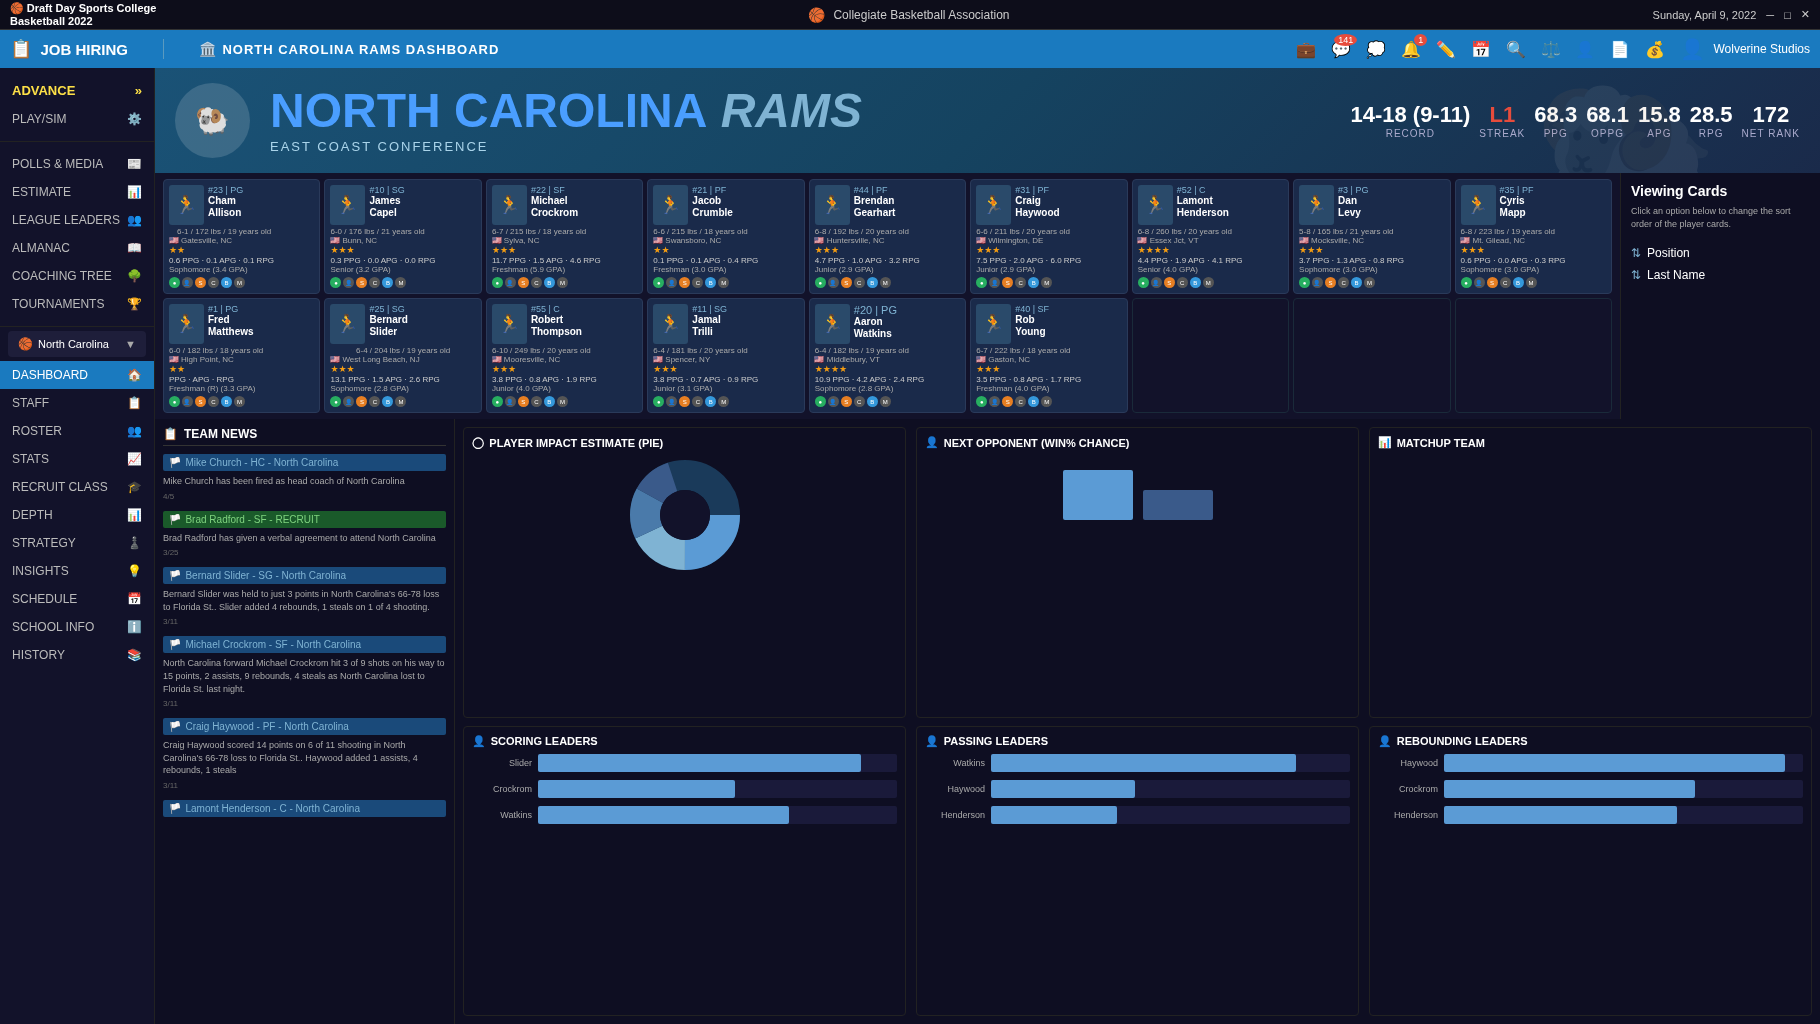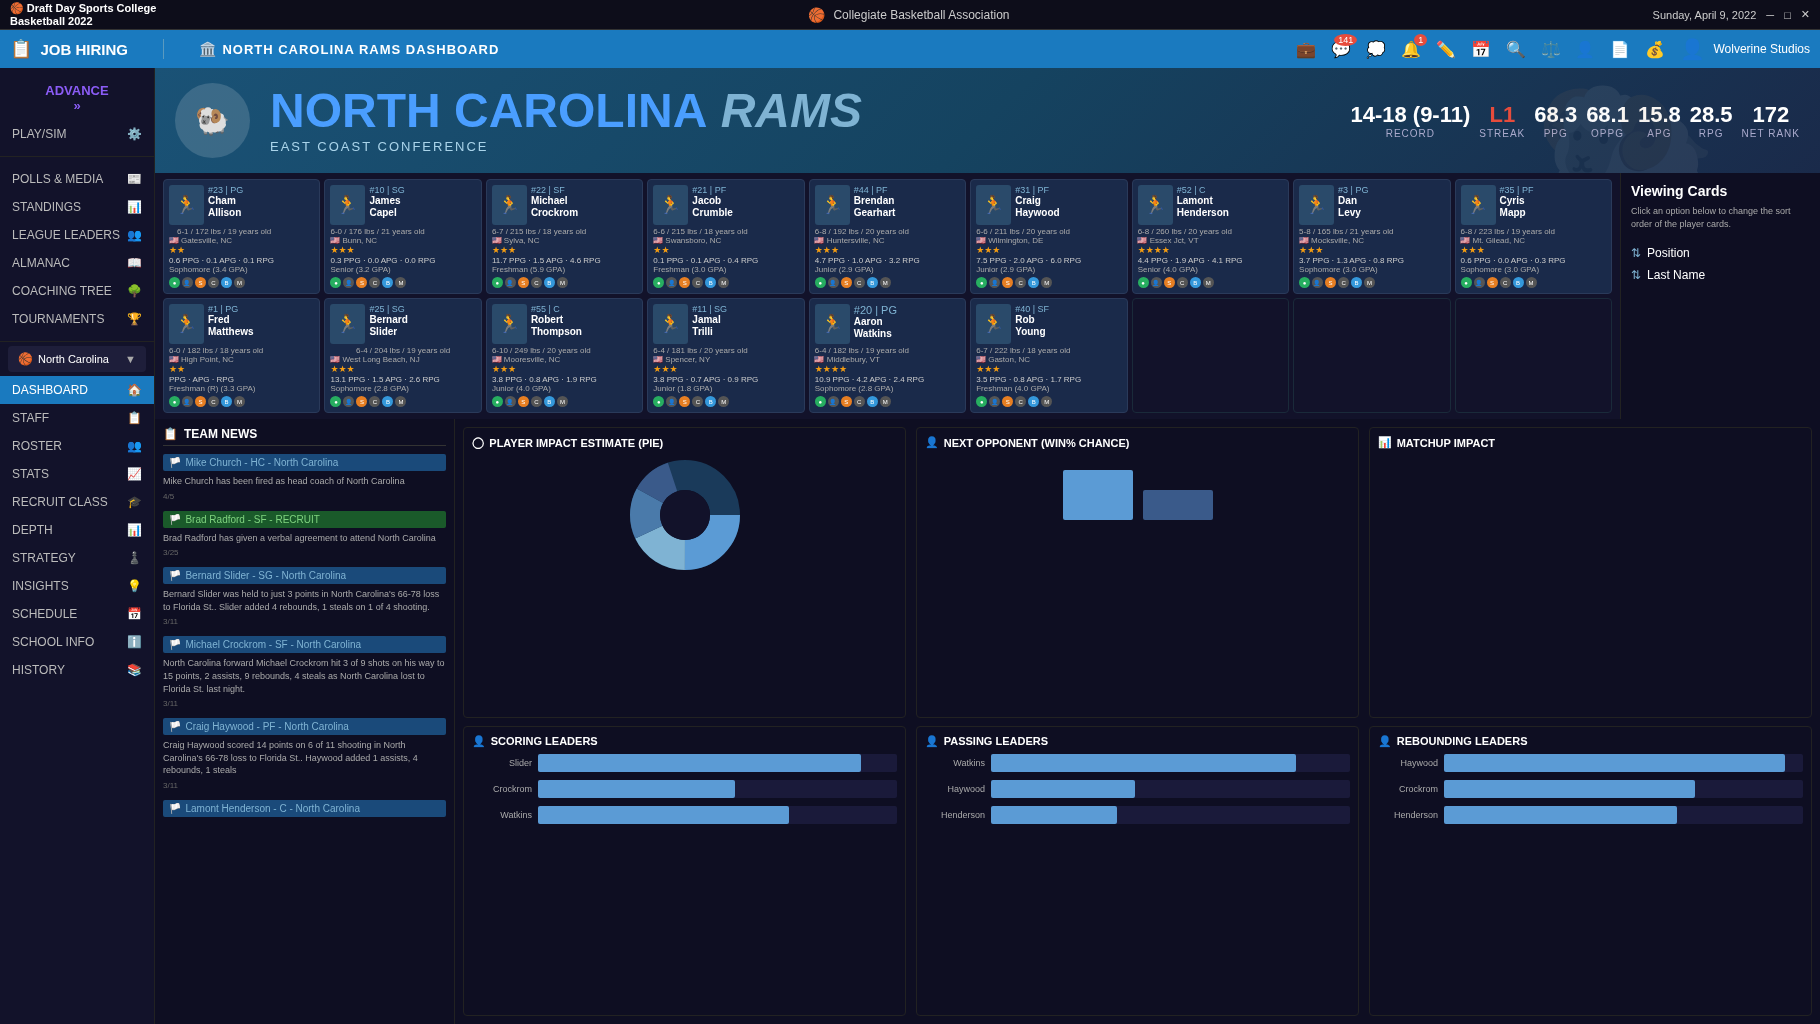--- a/index.html
+++ b/index.html
@@ -32,21 +32,21 @@
     .stat-label { font-size: 10px; color: #aac; letter-spacing: 1px; }
 
     
     .main-layout { display: flex; height: calc(1024px - 68px); }
 
     
     .sidebar { width: 155px; background: #12122a; border-right: 1px solid #222; display: flex; flex-direction: column; flex-shrink: 0; }
     .sidebar-section { padding: 8px 0; border-bottom: 1px solid #222; }
     .sidebar-item { display: flex; align-items: center; justify-content: space-between; padding: 7px 12px; cursor: pointer; font-size: 12px; color: #bbb; }
     .sidebar-item.active { background: #1a7abf; color: #fff; }
-    .sidebar-item.section-header { color: #8b5cf6; font-weight: bold; font-size: 13px; flex-direction: column; }
+    .sidebar-item.section-header { color: #fde047; font-weight: bold; font-size: 13px; }
     .sidebar-team { display: flex; align-items: center; gap: 5px; padding: 6px 10px; background: #1e1e3a; margin: 4px 8px; border-radius: 4px; font-size: 11px; cursor: pointer; }
     .sidebar-bottom-items { flex: 1; overflow-y: auto; }
 
     
     .content { flex: 1; overflow: hidden; display: flex; flex-direction: column; background: #0e0e22; }
     .player-card { background: #1a2a4a; border: 1px solid #2a3a5a; border-radius: 4px; padding: 5px; cursor: pointer; }
     .player-avatar { width: 35px; height: 40px; background: #2a4a6a; border-radius: 3px; display: flex; align-items: center; justify-content: center; font-size: 18px; }
 
     
     .bottom-section { display: flex; flex: 1; overflow: hidden; }
@@ -149,21 +149,21 @@
         <span>PLAY/SIM</span>
         <span>⚙️</span>
       </div>
     </div>
     <div class="sidebar-section">
       <div class="sidebar-item">
         <span>POLLS &amp; MEDIA</span>
         <span>📰</span>
       </div>
       <div class="sidebar-item">
-        <span>STANDINGS</span>
+        <span>ESTIMATE</span>
         <span>📊</span>
       </div>
       <div class="sidebar-item">
         <span>LEAGUE LEADERS</span>
         <span>👥</span>
       </div>
       <div class="sidebar-item">
         <span>ALMANAC</span>
         <span>📖</span>
       </div>
@@ -580,21 +580,21 @@
           <div style="font-size:9px; color:#7fb3d3;">#11 | SG</div>
           <div style="font-size:10px; font-weight:bold; color:#fff; line-height:1.2;">Jamal<br>Trilli</div>
         </div>
       </div>
       <div style="font-size:8px; color:#aaa; margin-top:2px;">6-4 / 181 lbs / 20 years old</div>
       <div style="display:flex; align-items:center; gap:2px; font-size:8px; color:#aaa;">
         <span>🇺🇸</span> Spencer, NY
       </div>
       <div style="color:#f39c12; font-size:9px;">★★★</div>
       <div style="font-size:8px; color:#ccc; margin-top:1px;">3.8 PPG · 0.7 APG · 0.9 RPG</div>
-      <div style="font-size:8px; color:#aaa;">Junior (1.8 GPA)</div>
+      <div style="font-size:8px; color:#aaa;">Junior (3.1 GPA)</div>
       <div style="display:flex; gap:2px; margin-top:3px;">
         <div style="width:11px;height:11px;border-radius:50%;background:#27ae60;font-size:6px;display:flex;align-items:center;justify-content:center;">●</div>
         <div style="width:11px;height:11px;border-radius:50%;background:#555;font-size:6px;display:flex;align-items:center;justify-content:center;">👤</div>
         <div style="width:11px;height:11px;border-radius:50%;background:#e67e22;font-size:6px;display:flex;align-items:center;justify-content:center;">S</div>
         <div style="width:11px;height:11px;border-radius:50%;background:#555;font-size:6px;display:flex;align-items:center;justify-content:center;">C</div>
         <div style="width:11px;height:11px;border-radius:50%;background:#3498db;font-size:6px;display:flex;align-items:center;justify-content:center;">B</div>
         <div style="width:11px;height:11px;border-radius:50%;background:#555;font-size:6px;display:flex;align-items:center;justify-content:center;">M</div>
       </div>
     </div>
     <div class="player-card">
@@ -754,21 +754,21 @@
               <svg width="150" height="70" viewBox="0 0 150 70">
                 <rect x="0" y="10" width="70" height="50" fill="#5b9bd5" rx="2"></rect>
                 <rect x="80" y="30" width="70" height="30" fill="#3a5a8a" rx="2"></rect>
               </svg>
             </div>
           </div>
 
           <div class="chart-panel">
             <div class="chart-title">
               <span>📊</span>
-              <span>MATCHUP IMPACT</span>
+              <span>MATCHUP TEAM</span>
             </div>
           </div>
         </div>
 
         <div class="charts-row">
 
           <div class="chart-panel">
             <div class="chart-title">
               <span>👤</span>
               <span>SCORING LEADERS</span>

